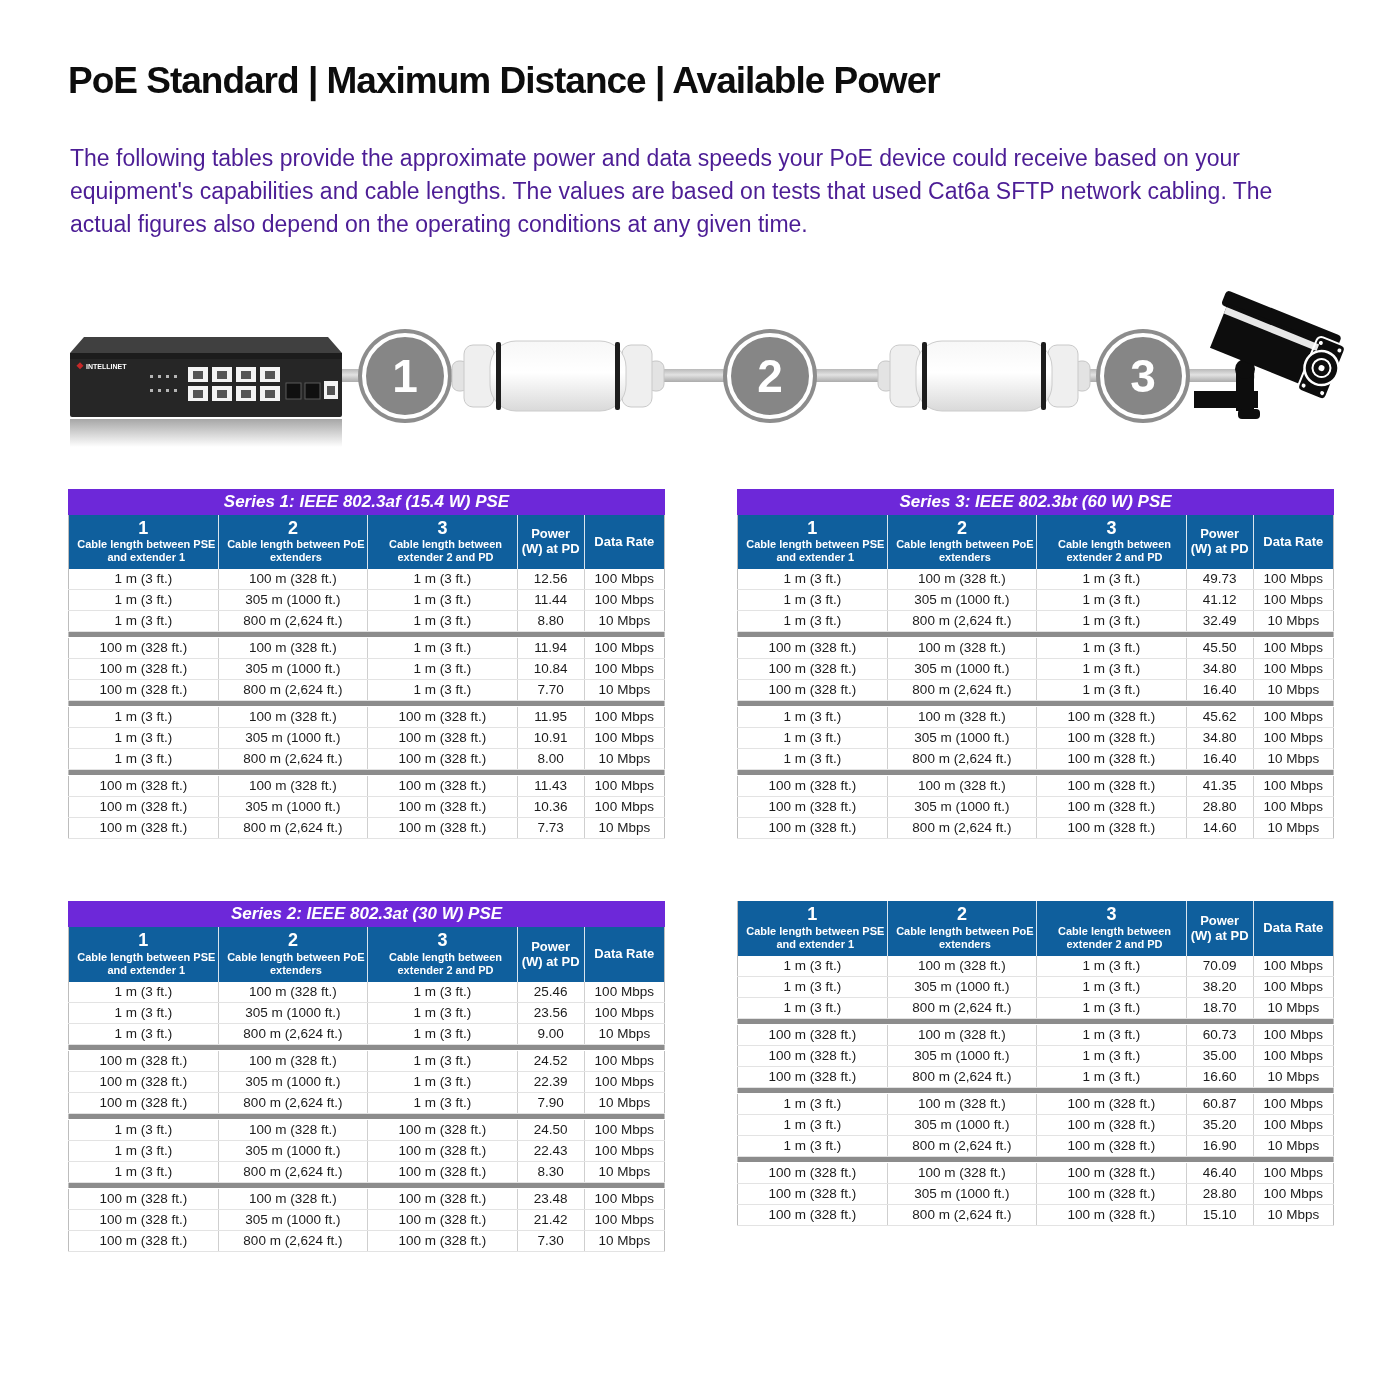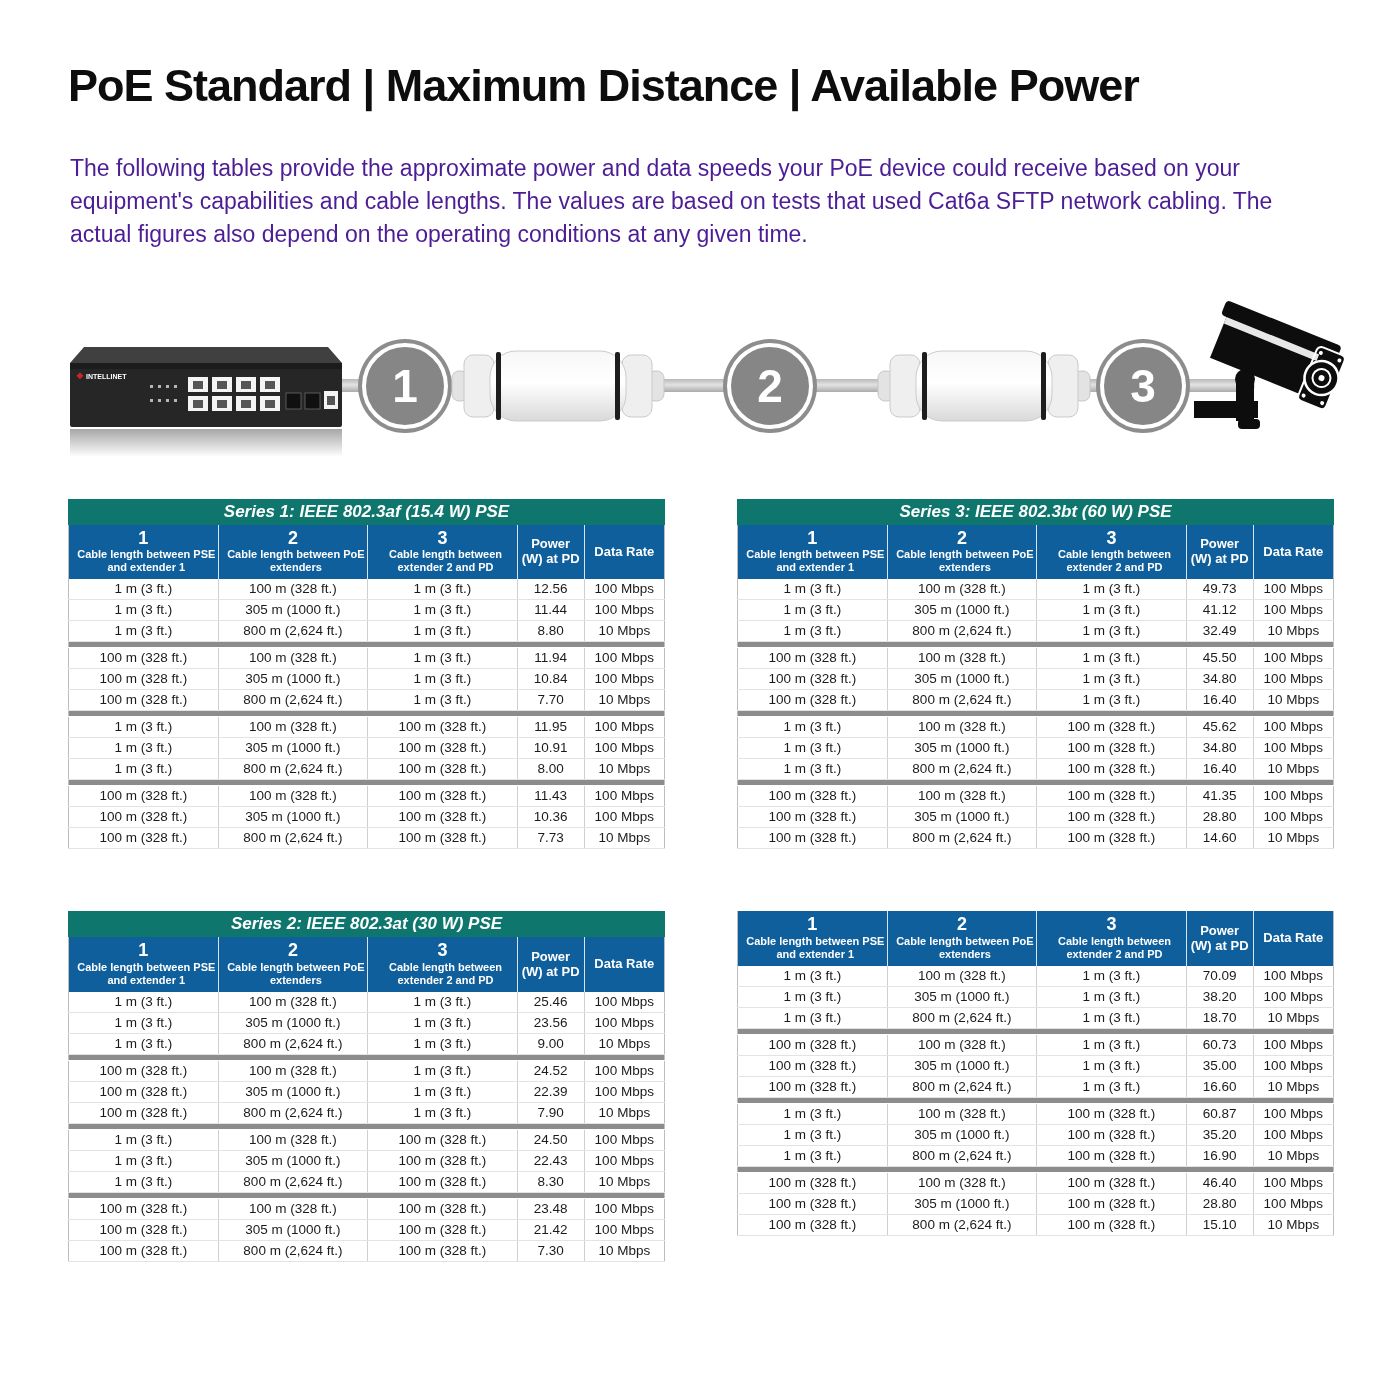--- a/index.html
+++ b/index.html
@@ -5,21 +5,21 @@
   html,body{margin:0;padding:0;}
   body{
     width:1400px;height:1400px;background:#ffffff;overflow:hidden;
     font-family:"Liberation Sans", sans-serif;color:#1a1a1a;
     -webkit-font-smoothing:antialiased;
   }
   .page{position:relative;width:1400px;height:1400px;}
 
   h1.title{
     margin:60px 68px 0;
-    font-size:45px;letter-spacing:-1px;font-weight:bold;color:#0d0d0d;
+    font-size:37px;letter-spacing:-1px;font-weight:bold;color:#0d0d0d;
   }
   p.intro{
     margin:40px 70px 0;width:1266px;
     font-size:23px;line-height:1.43;color:#4c1d95;
   }
 
   
   .diagram{position:relative;height:172px;margin-top:46px;}
   .cable{
     position:absolute;left:325px;top:82px;width:930px;height:13px;
@@ -41,21 +41,21 @@
   .switch-wrap{position:absolute;left:70px;top:36px;width:272px;height:126px;}
   .camera-wrap{position:absolute;left:1192px;top:-2px;width:172px;height:152px;}
 
   
   .tables-grid{
     display:grid;grid-template-columns:597px 597px;column-gap:72px;row-gap:62px;
     margin:30px 68px 0;
   }
   section.poe-table{width:597px;}
   .table-title{
-    background:#0f766e;color:#ffffff;text-align:center;
+    background:#6d28d9;color:#ffffff;text-align:center;
     font-size:17px;font-weight:bold;font-style:italic;
     line-height:26px;height:26px;
   }
   table.data{
     width:100%;border-collapse:collapse;table-layout:fixed;
     border:1px solid #bdbdbd;border-top:none;
   }
   col.c-cable{width:25.1%;}
   col.c-power{width:11.2%;}
   col.c-rate{width:13.5%;}

